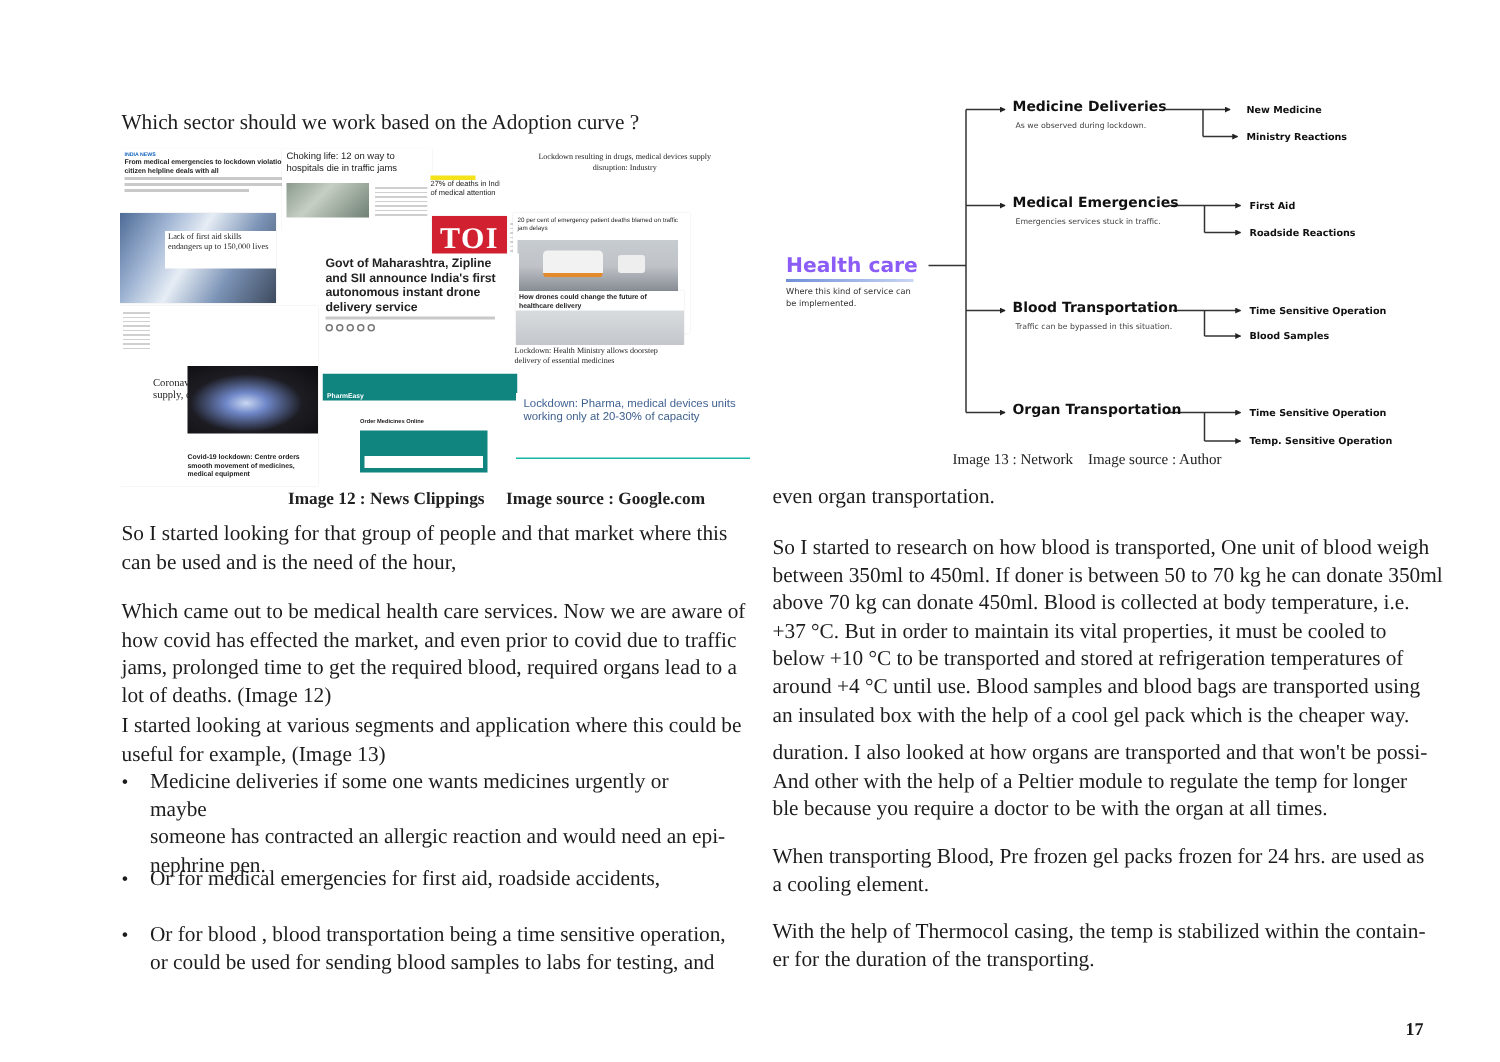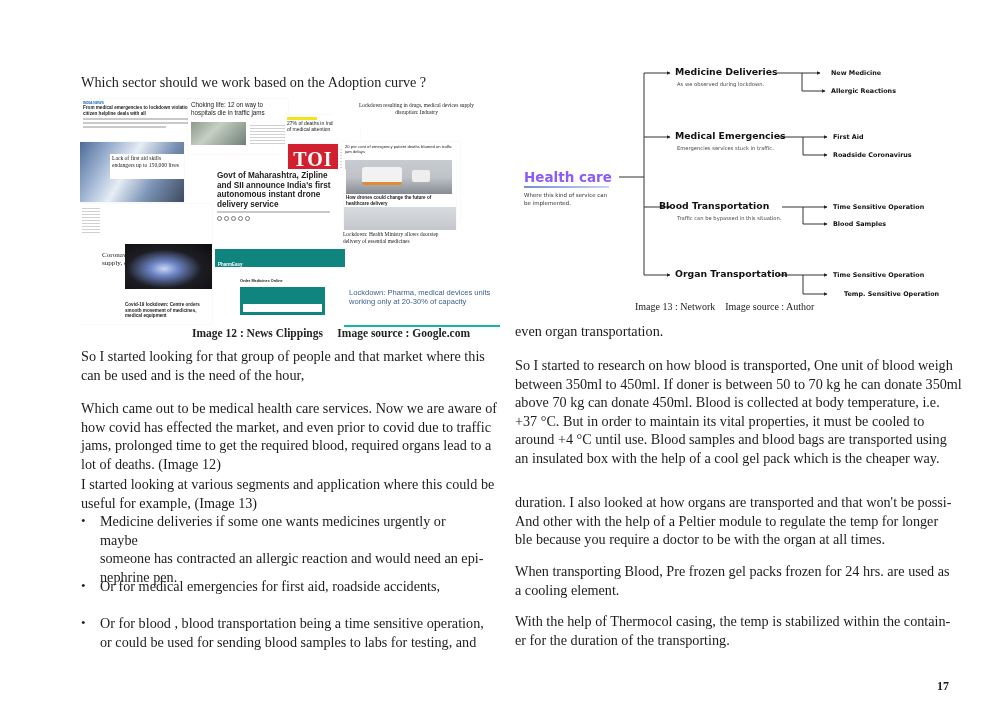--- a/index.html
+++ b/index.html
@@ -117,21 +117,21 @@
 
   <div class="clip" style="left:135px;top:152px;width:130px;height:78px;box-shadow:none;">
     <div style="position:absolute;left:0;top:0;width:130px;height:18px;background:#10847e;padding:3px;">
       <span style="font-family:'Liberation Sans',sans-serif;font-size:4.5px;color:#fff;font-weight:bold;">PharmEasy</span>
     </div>
     <div class="hl" style="position:absolute;left:25px;top:30px;font-size:3.8px;font-weight:bold;">Order Medicines Online</div>
     <div style="position:absolute;left:25px;top:38px;width:85px;height:28px;background:#10847e;"></div>
     <div style="position:absolute;left:28px;top:55px;width:79px;height:8px;background:#fff;"></div>
   </div>
 
-  <div class="clip" style="left:264px;top:165px;width:156px;height:44px;padding:2px 5px;border-bottom:5px solid #14b8a6;box-shadow:none;margin-top:24px;">
+  <div class="clip" style="left:264px;top:165px;width:156px;height:44px;padding:2px 5px;border-bottom:1px solid #14b8a6;box-shadow:none;">
     <div class="hl" style="font-size:7.6px;line-height:9px;color:#3d5f8f;">Lockdown: Pharma, medical devices units working only at 20-30% of capacity</div>
   </div>
 </div>
 
 <div id="caption12">Image 12 : News Clippings     Image source : Google.com</div>
 
 <div id="network">
   <svg width="420" height="250">
     <defs>
       <marker id="arr" markerWidth="4" markerHeight="4" refX="3.5" refY="2" orient="auto">
@@ -167,35 +167,35 @@
     </g>
   </svg>
 
   <div id="hc-title">Health care</div>
   <div id="hc-underline"></div>
   <div id="hc-desc">Where this kind of service can be implemented.</div>
 
   <div class="n-lbl n-main" style="left:160px;top:6px;">Medicine Deliveries</div>
   <div class="n-sub" style="left:162px;top:21px;">As we observed during lockdown.</div>
   <div class="n-lbl n-leaf" style="left:316px;top:9px;">New Medicine</div>
-  <div class="n-lbl n-leaf" style="left:316px;top:27px;">Allergic Reactions</div>
+  <div class="n-lbl n-leaf" style="left:316px;top:27px;">Ministry Reactions</div>
 
   <div class="n-lbl n-main" style="left:160px;top:70px;">Medical Emergencies</div>
   <div class="n-sub" style="left:162px;top:85px;">Emergencies services stuck in traffic.</div>
   <div class="n-lbl n-leaf" style="left:318px;top:73px;">First Aid</div>
-  <div class="n-lbl n-leaf" style="left:318px;top:91px;">Roadside Coronavirus</div>
-
-  <div class="n-lbl n-main" style="left:144px;top:140px;">Blood Transportation</div>
+  <div class="n-lbl n-leaf" style="left:318px;top:91px;">Roadside Reactions</div>
+
+  <div class="n-lbl n-main" style="left:160px;top:140px;">Blood Transportation</div>
   <div class="n-sub" style="left:162px;top:155px;">Traffic can be bypassed in this situation.</div>
   <div class="n-lbl n-leaf" style="left:318px;top:143px;">Time Sensitive Operation</div>
   <div class="n-lbl n-leaf" style="left:318px;top:160px;">Blood Samples</div>
 
   <div class="n-lbl n-main" style="left:160px;top:208px;">Organ Transportation</div>
   <div class="n-lbl n-leaf" style="left:318px;top:211px;">Time Sensitive Operation</div>
-  <div class="n-lbl n-leaf" style="left:318px;top:230px;margin-left:11px;">Temp. Sensitive Operation</div>
+  <div class="n-lbl n-leaf" style="left:318px;top:230px;">Temp. Sensitive Operation</div>
 </div>
 
 <div id="caption13">Image 13 : Network    Image source : Author</div>
 
 <div class="para serif-text" style="left:81px;top:347px;">
   <div>So I started looking for that group of people and that market where this</div>
   <div>can be used and is the need of the hour,</div>
 </div>
 <div class="para serif-text" style="left:81px;top:399px;">
   <div>Which came out to be medical health care services. Now we are aware of</div>
@@ -231,20 +231,21 @@
 </div>
 
 <div class="para serif-text" style="left:515px;top:322px;">
   <div>even organ transportation.</div>
 </div>
 <div class="para serif-text" style="left:515px;top:356px;">
   <div>So I started to research on how blood is transported, One unit of blood weigh</div>
   <div>between 350ml to 450ml. If doner is between 50 to 70 kg he can donate 350ml</div>
   <div>above 70 kg can donate 450ml. Blood is collected at body temperature, i.e.</div>
   <div>+37 °C. But in order to maintain its vital properties, it must be cooled to</div>
+  <div>below +10 °C to be transported and stored at refrigeration temperatures of</div>
   <div>around +4 °C until use. Blood samples and blood bags are transported using</div>
   <div>an insulated box with the help of a cool gel pack which is the cheaper way.</div>
 </div>
 <div class="para serif-text" style="left:515px;top:493px;">
   <div>duration. I also looked at how organs are transported and that won't be possi-</div>
   <div>And other with the help of a Peltier module to regulate the temp for longer</div>
   <div>ble because you require a doctor to be with the organ at all times.</div>
 </div>
 <div class="para serif-text" style="left:515px;top:562px;">
   <div>When transporting Blood,  Pre frozen gel packs frozen for 24 hrs. are used as</div>

